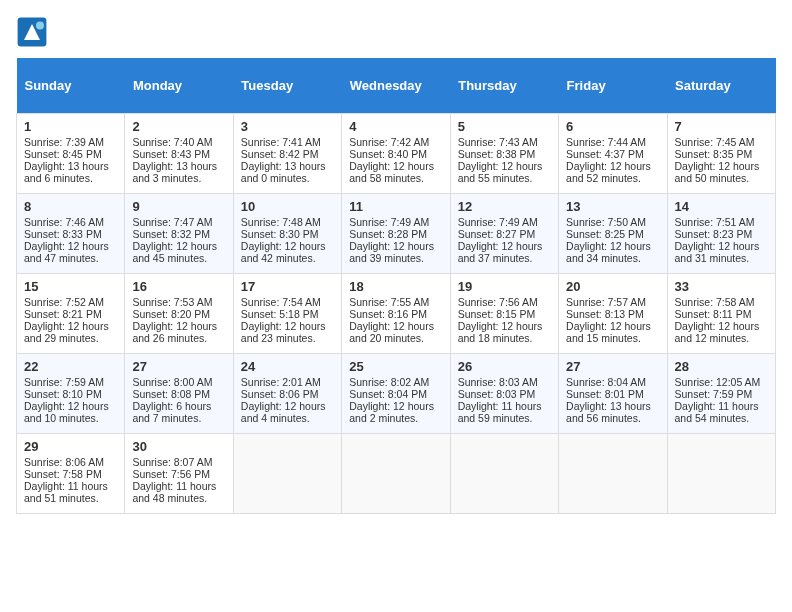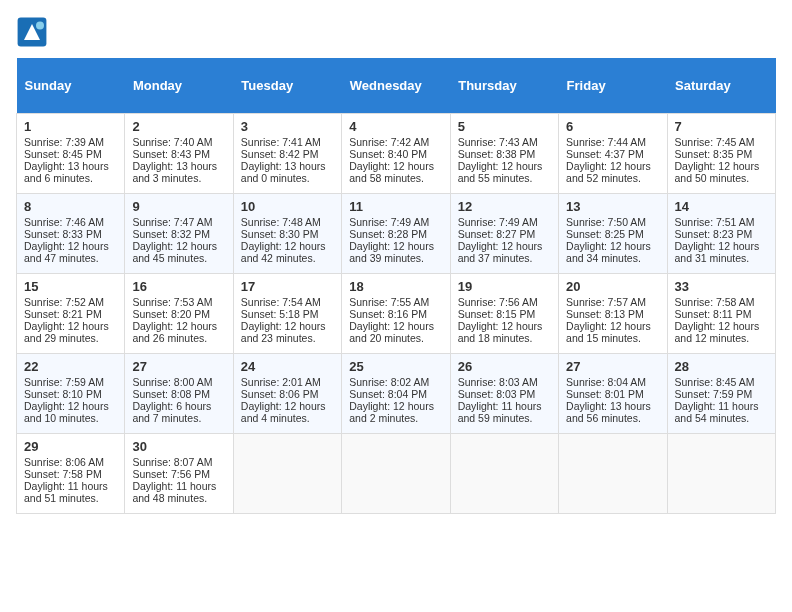--- a/index.html
+++ b/index.html
@@ -140,21 +140,21 @@
         <td><span class="day-num">20</span><span>Sunrise: 7:57 AM</span><br><span>Sunset: 8:13 PM</span><br><span>Daylight: 12 hours and 15 minutes.</span></td>
         <td><span class="day-num">33</span><span>Sunrise: 7:58 AM</span><br><span>Sunset: 8:11 PM</span><br><span>Daylight: 12 hours and 12 minutes.</span></td>
       </tr>
       <tr>
         <td><span class="day-num">22</span><span>Sunrise: 7:59 AM</span><br><span>Sunset: 8:10 PM</span><br><span>Daylight: 12 hours and 10 minutes.</span></td>
         <td><span class="day-num">27</span><span>Sunrise: 8:00 AM</span><br><span>Sunset: 8:08 PM</span><br><span>Daylight: 6 hours and 7 minutes.</span></td>
         <td><span class="day-num">24</span><span>Sunrise: 2:01 AM</span><br><span>Sunset: 8:06 PM</span><br><span>Daylight: 12 hours and 4 minutes.</span></td>
         <td><span class="day-num">25</span><span>Sunrise: 8:02 AM</span><br><span>Sunset: 8:04 PM</span><br><span>Daylight: 12 hours and 2 minutes.</span></td>
         <td><span class="day-num">26</span><span>Sunrise: 8:03 AM</span><br><span>Sunset: 8:03 PM</span><br><span>Daylight: 11 hours and 59 minutes.</span></td>
         <td><span class="day-num">27</span><span>Sunrise: 8:04 AM</span><br><span>Sunset: 8:01 PM</span><br><span>Daylight: 13 hours and 56 minutes.</span></td>
-        <td><span class="day-num">28</span><span>Sunrise: 8:45 AM</span><br><span>Sunset: 7:59 PM</span><br><span>Daylight: 11 hours and 54 minutes.</span></td>
+        <td><span class="day-num">28</span><span>Sunrise: 12:05 AM</span><br><span>Sunset: 7:59 PM</span><br><span>Daylight: 11 hours and 54 minutes.</span></td>
       </tr>
       <tr>
         <td><span class="day-num">29</span><span>Sunrise: 8:06 AM</span><br><span>Sunset: 7:58 PM</span><br><span>Daylight: 11 hours and 51 minutes.</span></td>
         <td><span class="day-num">30</span><span>Sunrise: 8:07 AM</span><br><span>Sunset: 7:56 PM</span><br><span>Daylight: 11 hours and 48 minutes.</span></td>
         <td class="empty-cell"></td>
         <td class="empty-cell"></td>
         <td class="empty-cell"></td>
         <td class="empty-cell"></td>
         <td class="empty-cell"></td>
       </tr>

